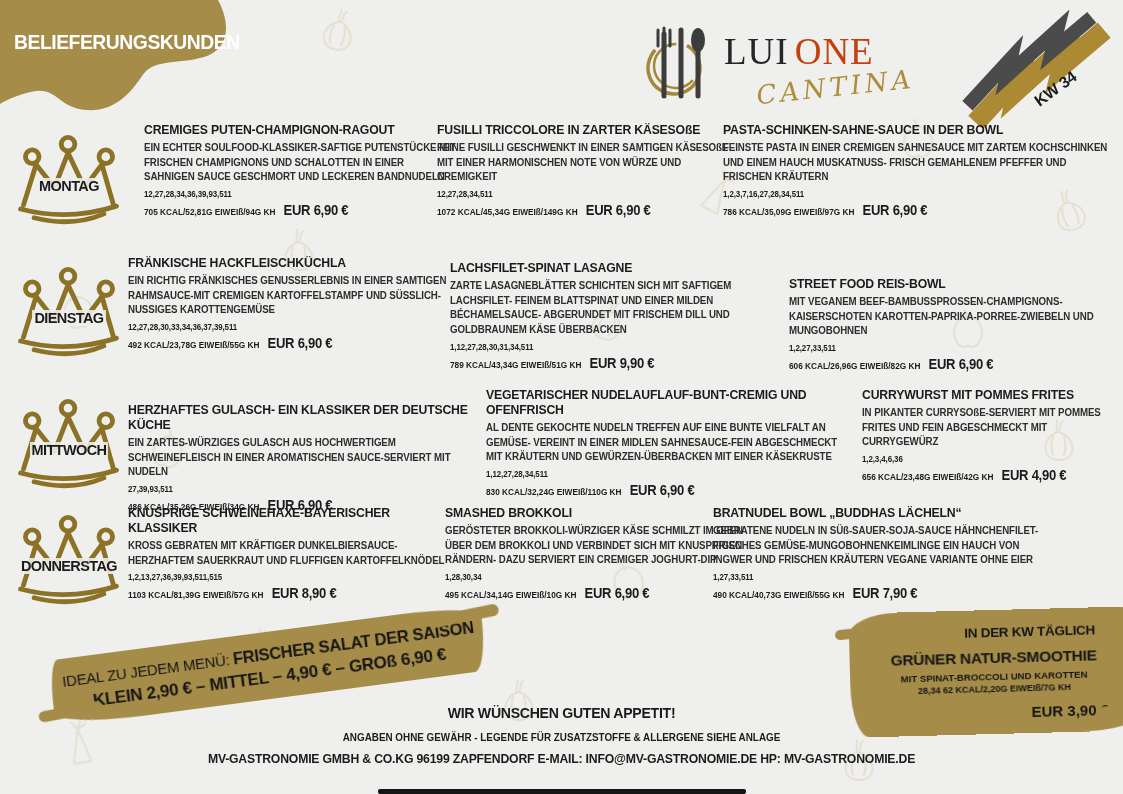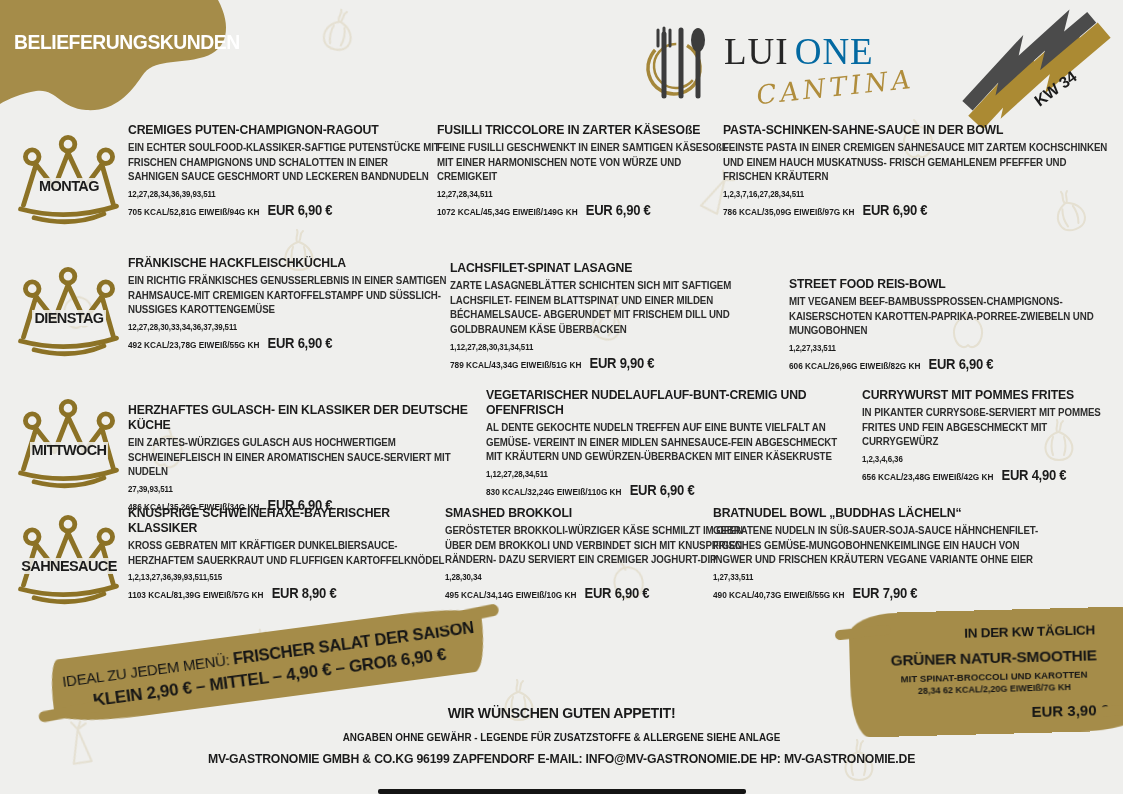--- a/index.html
+++ b/index.html
@@ -15,21 +15,21 @@
 
   
   .main-title{left:228px;top:42px;width:384px;text-align:center;}
   .main-title h1{margin:0;font-size:24px;font-weight:700;letter-spacing:-0.6px;transform:scaleX(.94);transform-origin:center top;white-space:nowrap;}
   .main-title .sub{font-size:13.5px;font-weight:700;margin-top:6px;transform:scaleX(.96);transform-origin:center top;}
 
   
   .logo{left:644px;top:16px;width:250px;height:100px;}
   .logo-icon{position:absolute;left:0;top:4px;}
   .logo-name{position:absolute;left:80px;top:14px;font-family:"Liberation Serif","DejaVu Serif",serif;font-size:37px;letter-spacing:1px;white-space:nowrap;}
-  .lui{color:#262626;} .one{color:#0369a1;margin-left:6px;}
+  .lui{color:#262626;} .one{color:#c2410c;margin-left:6px;}
   .cantina{position:absolute;left:112px;top:56px;font-family:"DejaVu Serif","Liberation Serif",serif;font-style:italic;
            color:#b08d3c;font-size:26px;letter-spacing:4px;transform:rotate(-6deg);white-space:nowrap;}
 
   
   .kw{left:942px;top:4px;width:178px;height:124px;}
   .kw-label{position:absolute;left:90px;top:76px;transform:rotate(-36deg);font-weight:700;font-size:16px;letter-spacing:-0.3px;}
 
   
   .day{width:122px;height:106px;}
   .day svg{width:122px;height:106px;display:block;}
@@ -182,24 +182,24 @@
   <div class="layer day" style="left:8px;top:258px">
     <svg viewBox="0 0 126 106">
         <use href="#crown-shape"></use>
       </svg>
     <div class="day-label"><span>DIENSTAG</span></div>
   </div>
   <div class="layer day" style="left:8px;top:506px">
     <svg viewBox="0 0 126 106">
         <use href="#crown-shape"></use>
       </svg>
-    <div class="day-label"><span>SAHNESAUCE</span></div>
-  </div>
-
-  <article class="meal" style="left:128px;top:122px;width:312px">
+    <div class="day-label"><span>DONNERSTAG</span></div>
+  </div>
+
+  <article class="meal" style="left:144px;top:122px;width:312px">
     <div class="cond">
       <h3 class="meal-title">CREMIGES PUTEN-CHAMPIGNON-RAGOUT</h3>
       <p class="meal-desc">EIN ECHTER SOULFOOD-KLASSIKER-SAFTIGE PUTENSTÜCKE MIT FRISCHEN CHAMPIGNONS UND SCHALOTTEN IN EINER SAHNIGEN SAUCE GESCHMORT UND LECKEREN BANDNUDELN</p>
       <div class="meal-allergens">12,27,28,34,36,39,93,511</div>
       <div class="meal-nutline">
         <span class="meal-nut">705 KCAL/52,81G EIWEIß/94G KH</span>
         <span class="meal-price">EUR 6,90 €</span>
       </div>
     </div>
   </article>

